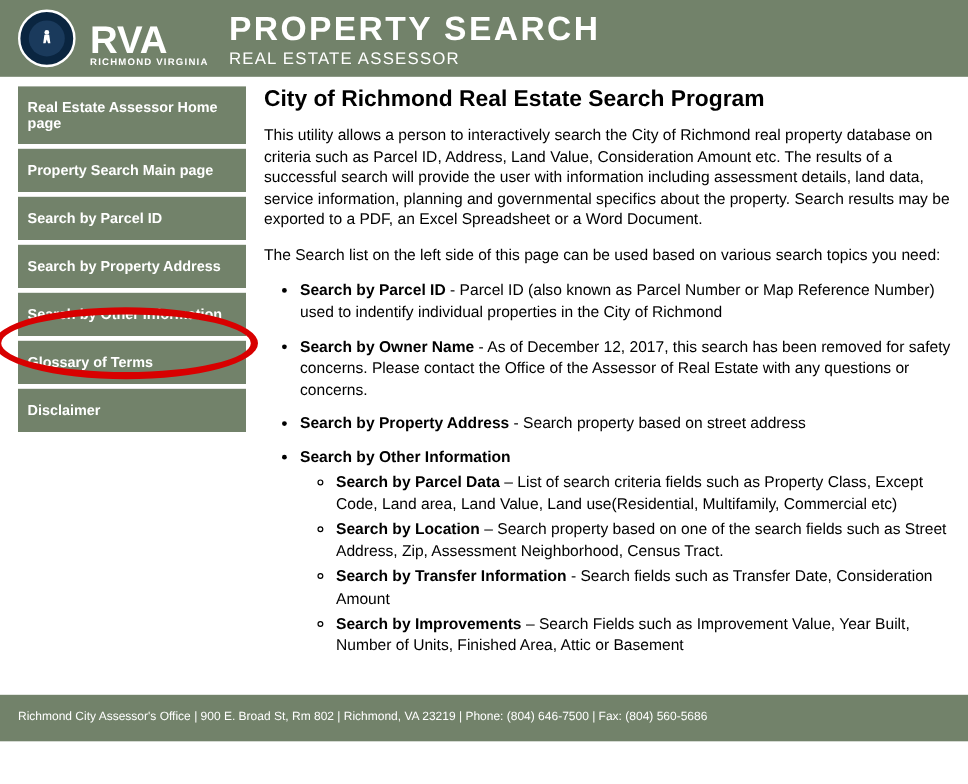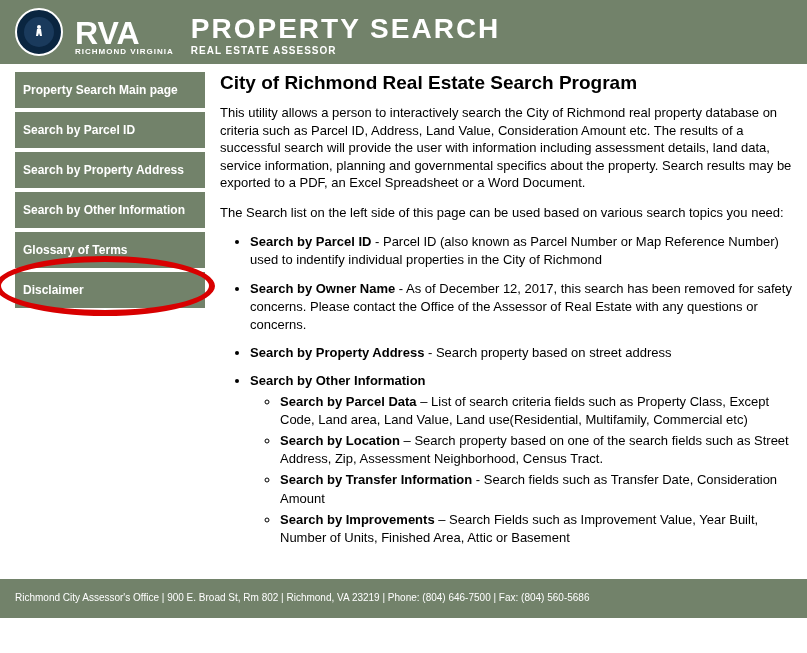--- a/index.html
+++ b/index.html
@@ -24,21 +24,21 @@
     .seal-inner {
       width: 30px; height: 30px; border-radius: 50%;
       background: #1a3a5c;
       display:flex; align-items:center; justify-content:center;
     }
     .rva-block { display:flex; flex-direction:column; }
     .rva-logo { color:#fff; font-weight:bold; font-size:32px; letter-spacing:0px; line-height:0.8; }
     .rva-sub { color:#fff; font-size:8px; letter-spacing:1px; font-weight:bold; }
     .title-block { display:flex; flex-direction:column; margin-left:5px; }
     .title-main { color:#fff; font-size:28px; font-weight:bold; letter-spacing:2px; font-variant: small-caps; }
-    .title-sub { color:#fff; font-size:10px; letter-spacing:1px; font-variant: small-caps; font-weight: bold; }
+    .title-sub { color:#fff; font-size:14px; letter-spacing:1px; font-variant: small-caps; }
     .main { display:flex; padding: 8px 15px 20px 15px; gap: 15px; position:relative; }
     .sidebar { width: 190px; display:flex; flex-direction:column; gap:4px; }
     .nav-item {
       background:#72826a; color:#fff; font-weight:bold;
       padding:10px 8px; font-size:12px; cursor:pointer;
       min-height:36px; display:flex; align-items:center;
     }
     .nav-item.tall { min-height:48px; }
     .content { flex:1; color:#000; }
     .content h1 { font-size:19px; font-weight:bold; margin-bottom:10px; }
@@ -79,20 +79,21 @@
       <div class="rva-sub">RICHMOND VIRGINIA</div>
     </div>
     <div class="title-block">
       <div class="title-main">PROPERTY SEARCH</div>
       <div class="title-sub">REAL ESTATE ASSESSOR</div>
     </div>
   </div>
 
   <div class="main">
     <div class="sidebar">
+      <div class="nav-item tall">Real Estate Assessor Home page</div>
       <div class="nav-item">Property Search Main page</div>
       <div class="nav-item">Search by Parcel ID</div>
       <div class="nav-item">Search by Property Address</div>
       <div class="nav-item">Search by Other Information</div>
       <div class="nav-item">Glossary of Terms</div>
       <div class="nav-item">Disclaimer</div>
     </div>
 
     <div class="content">
       <h1>City of Richmond Real Estate Search Program</h1>

